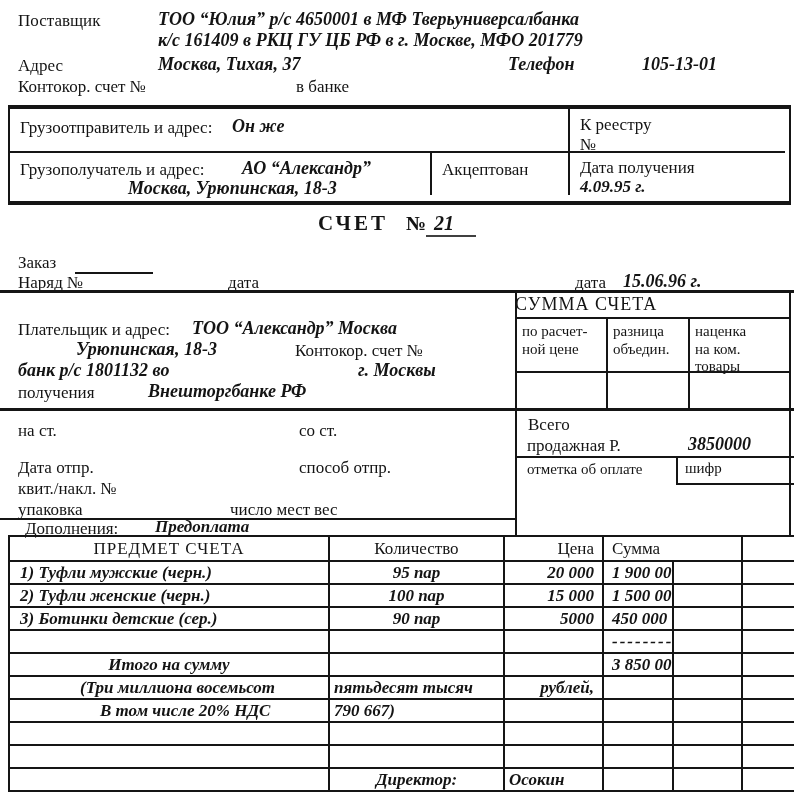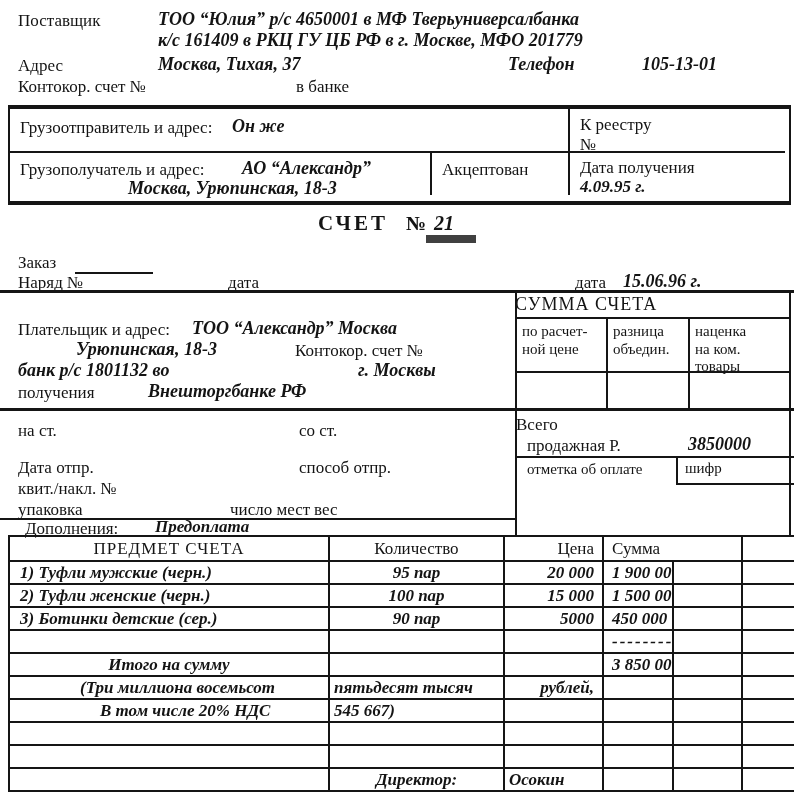--- a/index.html
+++ b/index.html
@@ -62,21 +62,21 @@
   <div class="abs lbl" style="left:10px;top:51px">Грузополучатель и адрес:</div>
   <div class="abs v" style="left:232px;top:49px">АО “Александр”</div>
   <div class="abs v" style="left:118px;top:69px">Москва, Урюпинская, 18-3</div>
   <div class="abs lbl" style="left:432px;top:51px">Акцептован</div>
   <div class="abs lbl" style="left:570px;top:49px">Дата получения</div>
   <div class="abs v" style="left:570px;top:68px;font-size:17px">4.09.95 г.</div>
 </div>
 
 <div class="abs" style="left:0;top:211px;width:794px;text-align:center">
   <span style="font-weight:700;font-size:21px;letter-spacing:3px">СЧЕТ</span>
-  <span style="font-weight:700;font-size:20px;margin-left:14px">№</span><span style="font-weight:700;font-style:italic;font-size:20px;border-bottom:8px solid #404040;padding:0 22px 1px 8px">21</span>
+  <span style="font-weight:700;font-size:20px;margin-left:14px">№</span><span style="font-weight:700;font-style:italic;font-size:20px;border-bottom:2px solid #404040;padding:0 22px 1px 8px">21</span>
 </div>
 
 <div class="abs lbl" style="left:18px;top:253px">Заказ</div>
 <div class="ln" style="left:75px;top:272px;width:78px;height:2px"></div>
 <div class="abs lbl" style="left:18px;top:273px">Наряд №</div>
 <div class="abs lbl" style="left:228px;top:273px">дата</div>
 <div class="abs lbl" style="left:575px;top:273px">дата</div>
 <div class="abs v" style="left:623px;top:271px">15.06.96 г.</div>
 
 <div class="ln" style="left:0;top:290px;width:794px;height:3px"></div>
@@ -114,21 +114,21 @@
 <div class="abs lbl" style="left:299px;top:421px">со ст.</div>
 <div class="abs lbl" style="left:18px;top:458px">Дата отпр.</div>
 <div class="abs lbl" style="left:299px;top:458px">способ отпр.</div>
 <div class="abs lbl" style="left:18px;top:479px">квит./накл. №</div>
 <div class="abs lbl" style="left:18px;top:500px">упаковка</div>
 <div class="abs lbl" style="left:230px;top:500px">число мест</div>
 <div class="abs lbl" style="left:314px;top:500px">вес</div>
 <div class="abs lbl" style="left:25px;top:519px">Дополнения:</div>
 <div class="abs v" style="left:155px;top:517px;font-size:17px">Предоплата</div>
 
-<div class="abs lbl" style="left:516px;top:415px">Всего</div>
+<div class="abs lbl" style="left:528px;top:415px">Всего</div>
 <div class="abs lbl" style="left:527px;top:436px">продажная Р.</div>
 <div class="abs v" style="left:688px;top:434px">3850000</div>
 <div class="abs small" style="left:527px;top:461px">отметка об оплате</div>
 <div class="abs small" style="left:685px;top:460px">шифр</div>
 
 <table class="items">
   <tbody>
       <tr class="hdr">
     <td class="c-name th-name">ПРЕДМЕТ СЧЕТА</td>
     <td class="c-qty">Количество</td>
@@ -179,21 +179,21 @@
   <tr>
     <td class="c-name iv ind70">(Три миллиона восемьсот</td>
     <td class="c-qty iv" style="text-align:left">пятьдесят тысяч</td>
     <td class="c-price iv" style="text-align:right">рублей,</td>
     <td class="c-sum"></td>
     <td class="c-e"></td>
         <td class="c-f"></td>
   </tr>
   <tr>
     <td class="c-name iv ind90">В том числе 20% НДС</td>
-    <td class="c-qty iv" style="text-align:left">545 667)</td>
+    <td class="c-qty iv" style="text-align:left">790 667)</td>
     <td class="c-price"></td>
     <td class="c-sum"></td>
     <td class="c-e"></td>
         <td class="c-f"></td>
   </tr>
   <tr>
     <td class="c-name"></td>
         <td class="c-qty"></td>
     <td class="c-price"></td>
         <td class="c-sum"></td>

